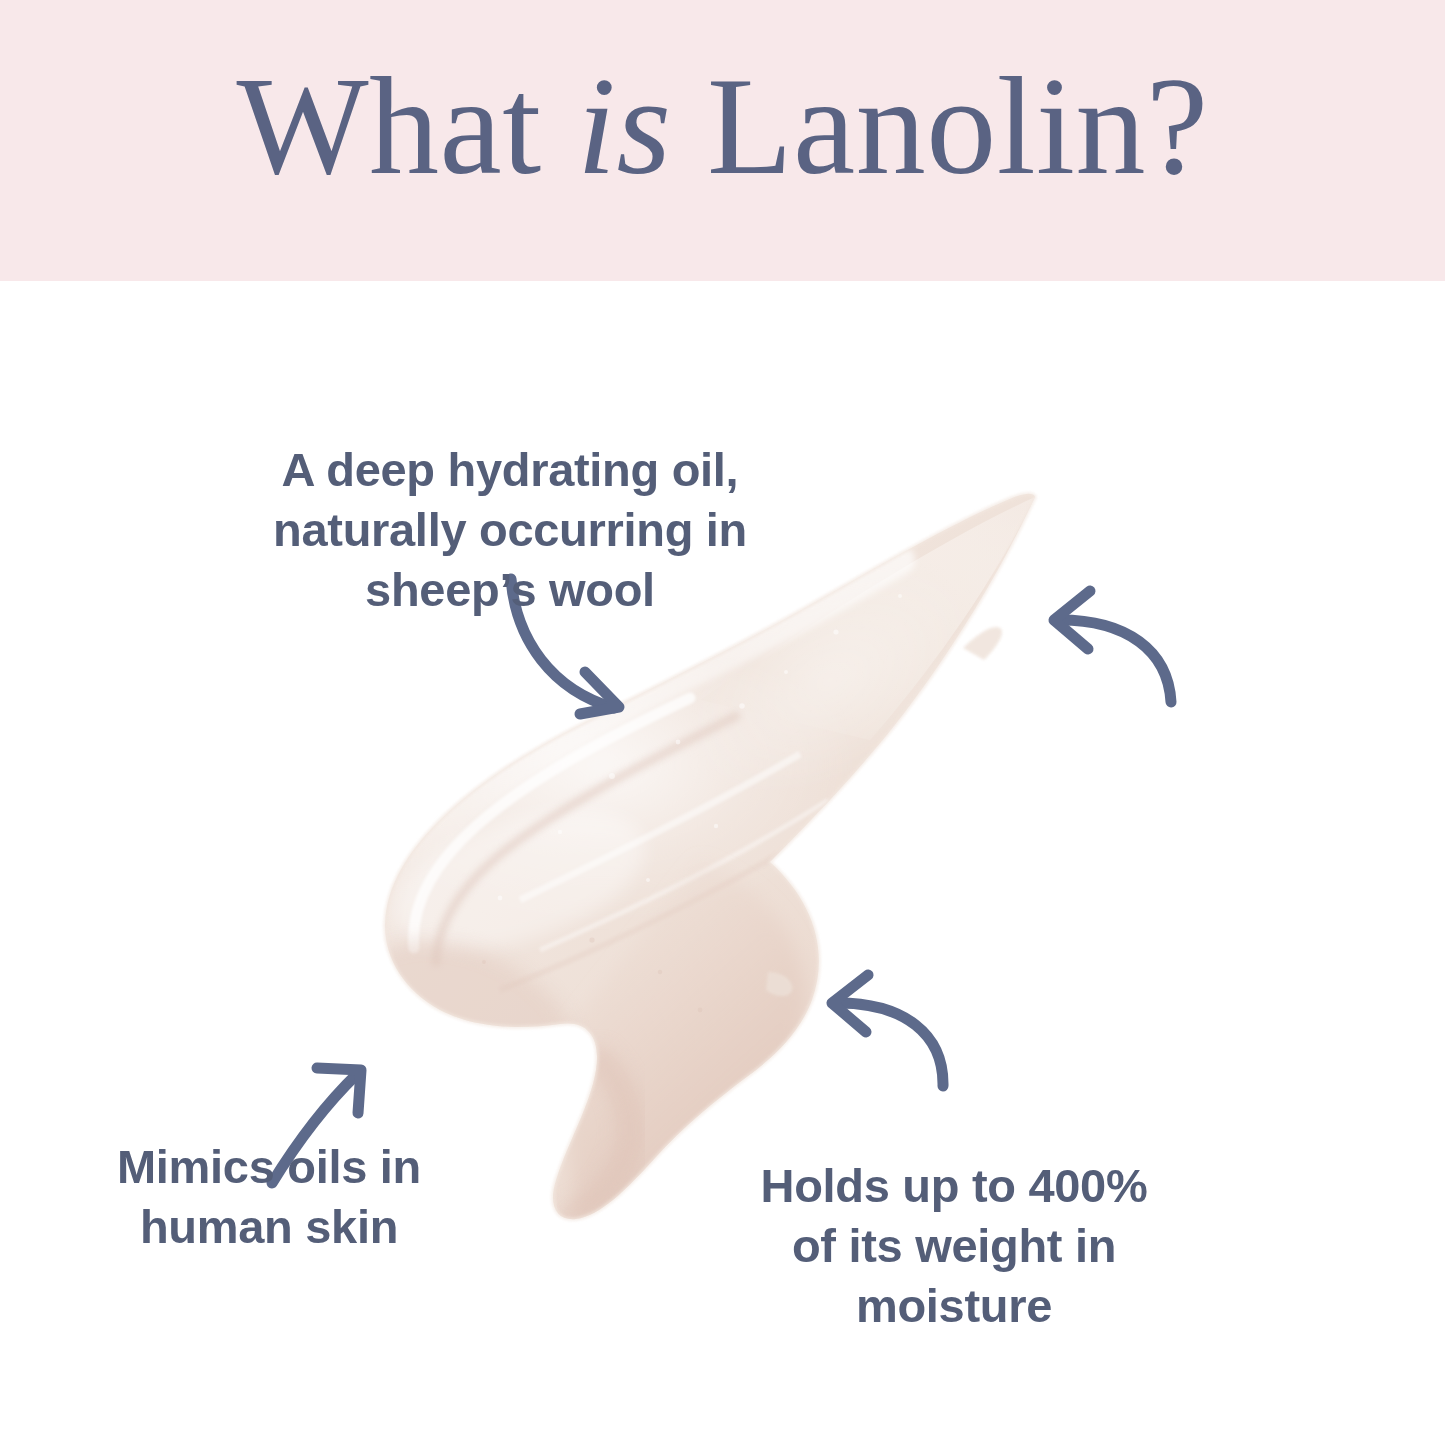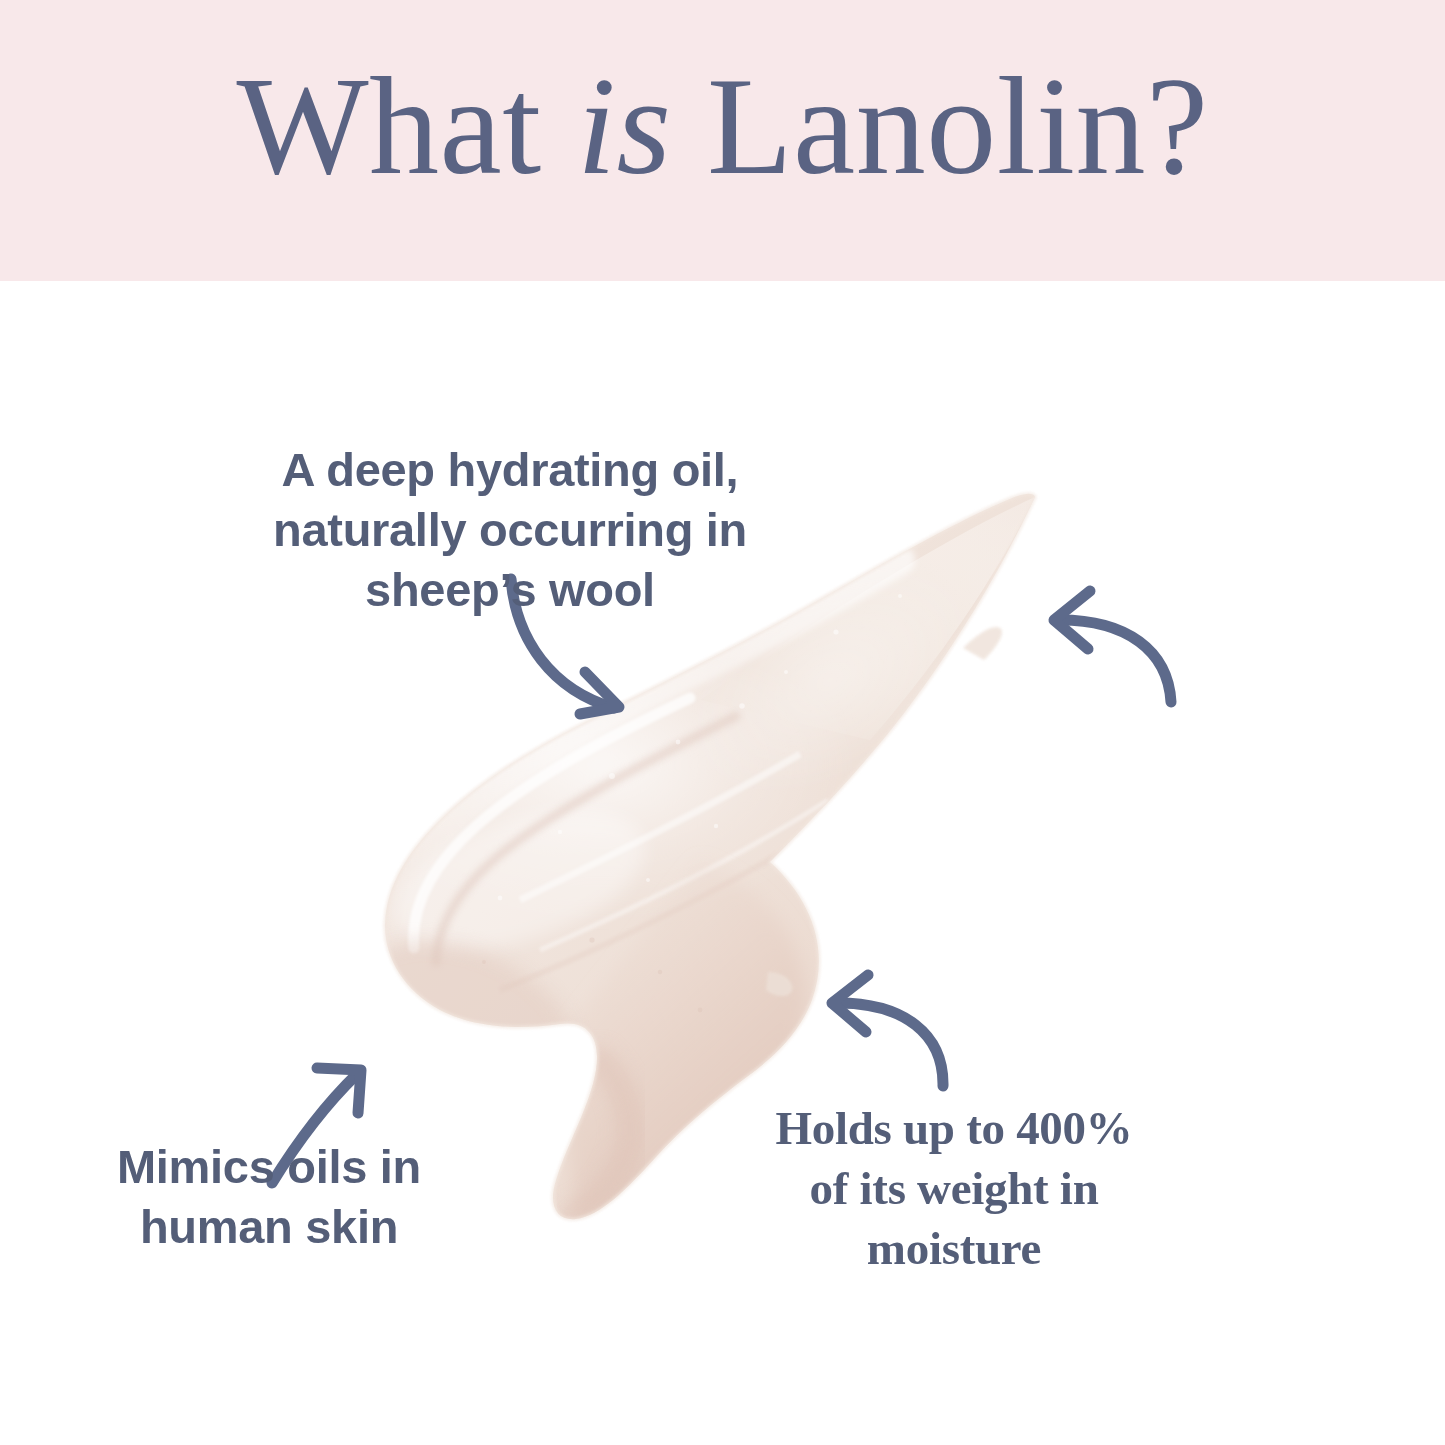--- a/index.html
+++ b/index.html
@@ -60,21 +60,21 @@
     font-family: "Liberation Sans", sans-serif;
     font-weight: 700;
     font-size: 47px;
     line-height: 1.28;
     letter-spacing: -0.3px;
     text-align: center;
     white-space: pre-line;
   }
   #callout-0 { left: 196px; top: 412px; width: 628px; margin-top: 28px; }
   #callout-1 { left: 1022px; top: 718px; width: 344px; }
-  #callout-2 { left: 698px; top: 1098px; width: 512px; font-family: Liberation Serif, serif; }
+  #callout-2 { left: 698px; top: 1156px; width: 512px; }
   #callout-3 { left: 76px;  top: 1137px; width: 386px; }
 
   
   .arrows {
     position: absolute;
     left: 0; top: 0;
     width: 1445px; height: 1445px;
     pointer-events: none;
   }
 </style>

